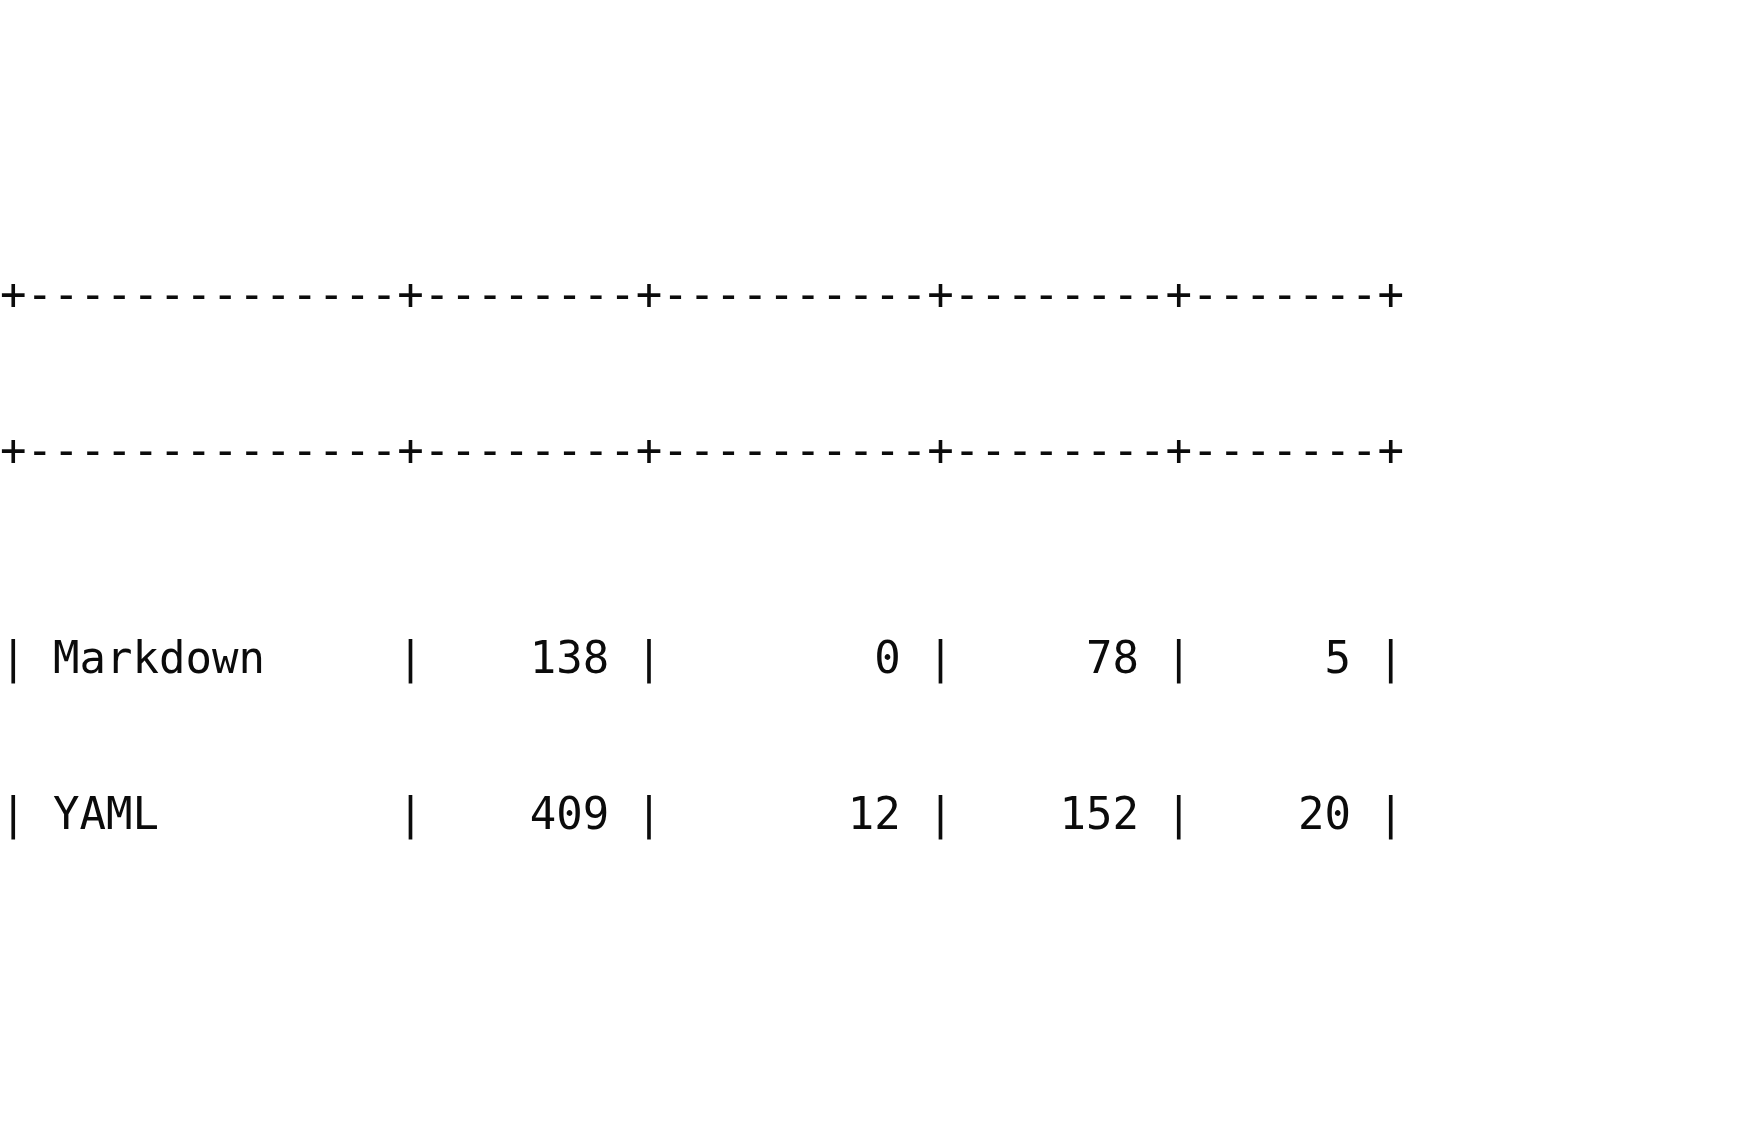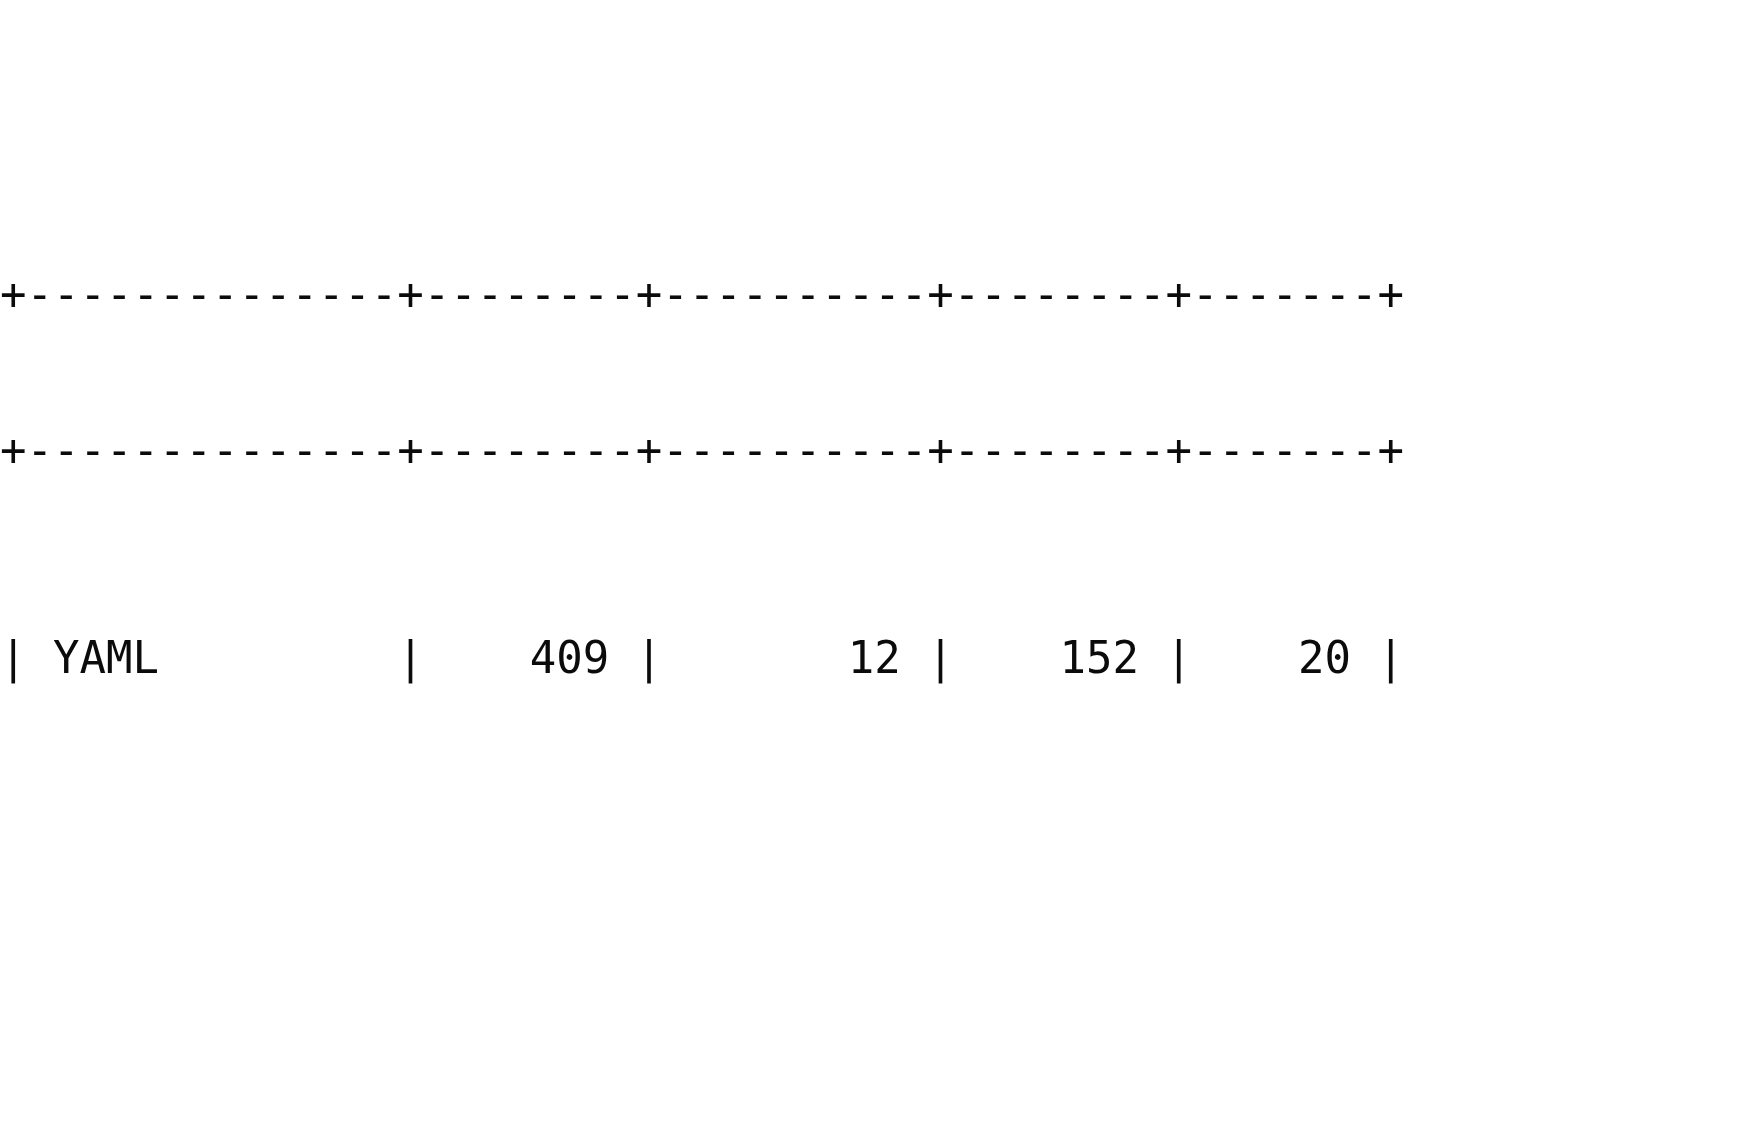--- a/index.html
+++ b/index.html
@@ -46,20 +46,21 @@
 </style>
 </head>
 <body style="background: rgb(255, 255, 255);">
 
 <div id="terminal" style="background: rgb(255, 255, 255); color: rgb(11, 11, 11);">
   <span id="top-pad"></span>
 
   <span class="term-line rule-line">+--------------+--------+----------+--------+-------+</span>
   <span class="term-line rule-line">+--------------+--------+----------+--------+-------+</span>
 
+  <span class="term-line data-line">| Markdown     |    138 |        0 |     78 |     5 |</span>
   <span class="term-line data-line">| YAML         |    409 |       12 |    152 |    20 |</span>
   
   
   
   
   
   
   
   
   

